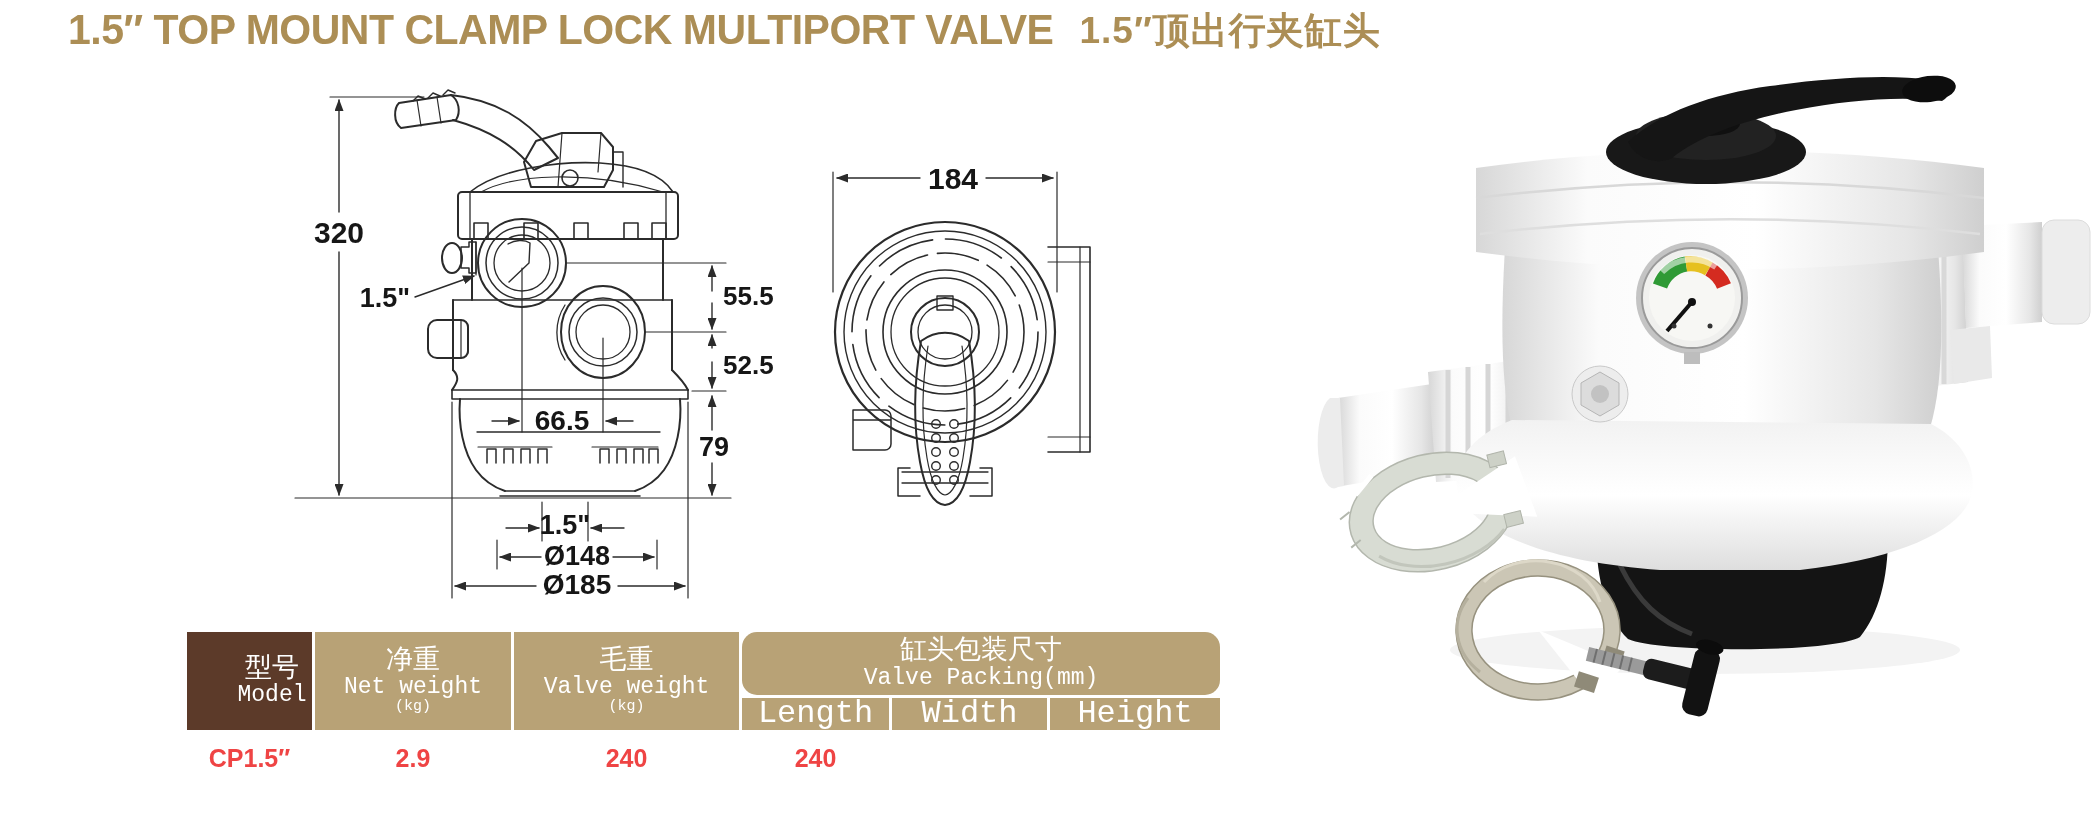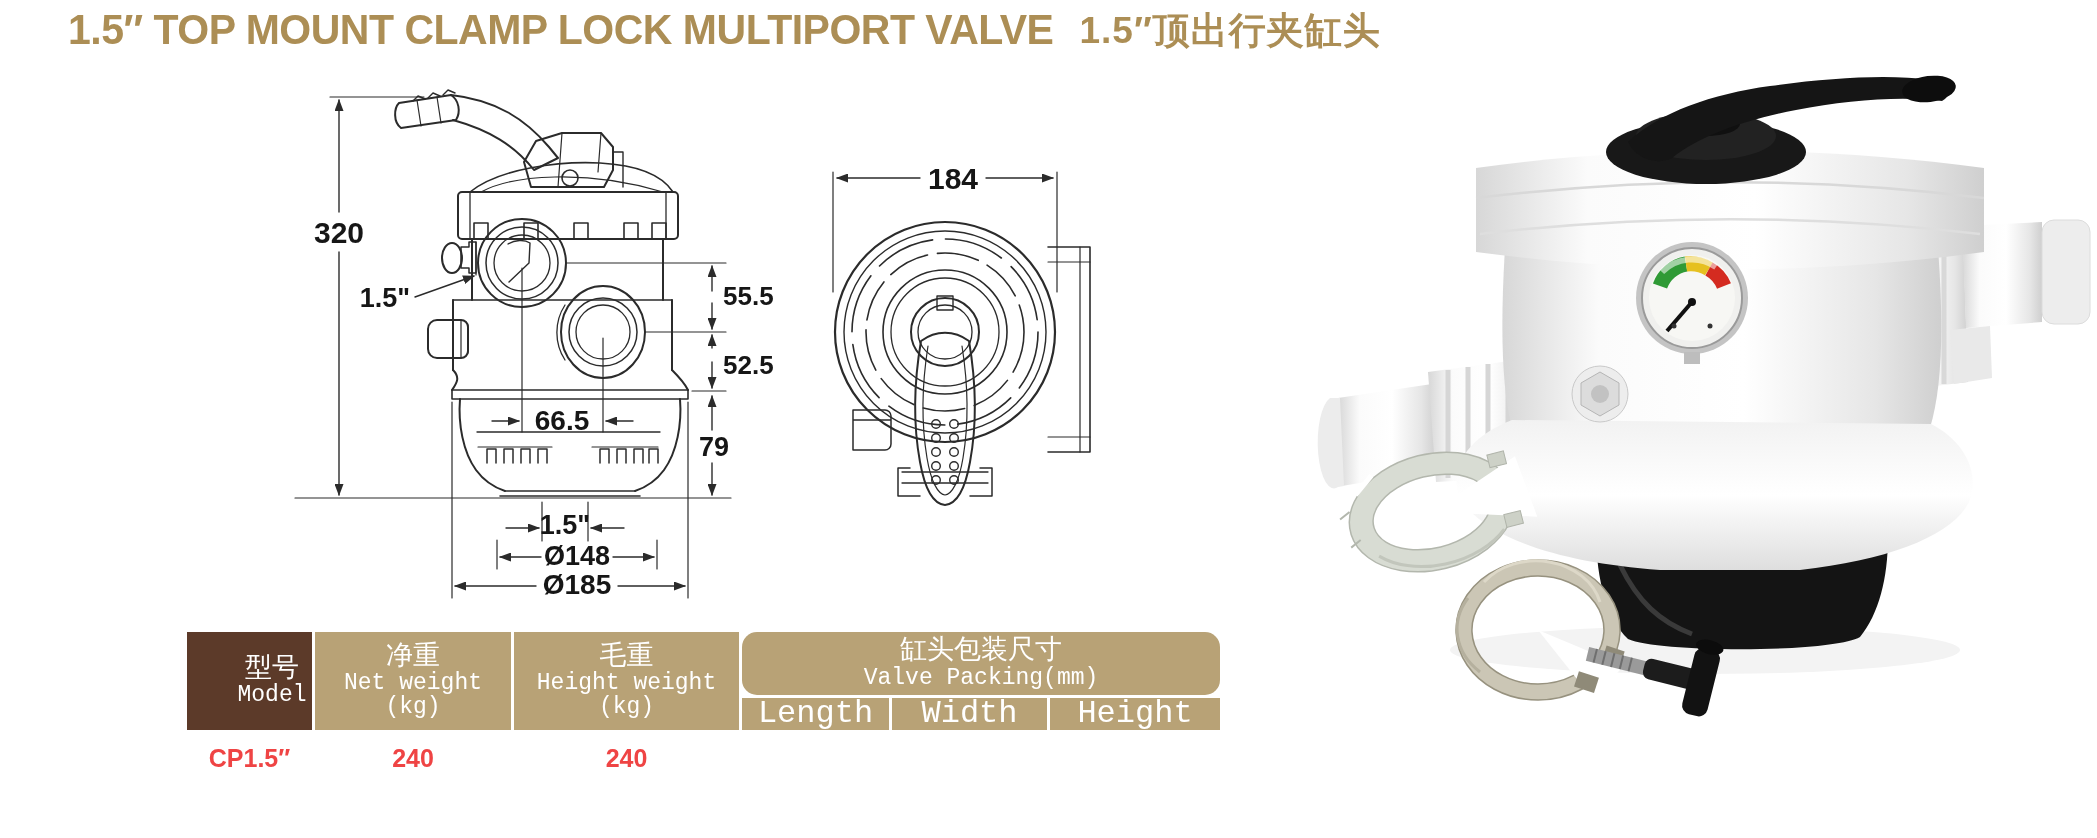--- a/index.html
+++ b/index.html
@@ -18,21 +18,21 @@
       grid-template-columns:125px 196px 225px 147px 155px 170px;
       grid-template-rows:63px 32px 50px;gap:3px;background:#fff;}
   .spec-table .cell{display:flex;flex-direction:column;align-items:center;justify-content:center;
       text-align:center;color:#fff;line-height:1.05;
       font-family:"Liberation Mono","DejaVu Sans Mono",monospace;}
   .cell.dark{background:#5C3A29;grid-row:1/3;padding-left:45px;}
   .cell.tan{background:#B8A276;}
   .cell.span2{grid-row:1/3;}
   .cell .zh{font-size:27px;}
   .cell .en{font-size:23px;}
-  .cell .unit{font-size:23px;}
+  .cell .unit{font-size:15px;}
   .cell.sub{font-size:32px;}
   .cell.data{background:#fff;color:#ef4444;font-family:"Liberation Sans",sans-serif;
       font-weight:bold;font-size:25px;}
 </style>
 </head>
 <body>
 
 <div class="page">
 
   <h1 class="title" style="margin:0;">
@@ -292,29 +292,30 @@
       <span class="zh">型号</span>
       <span class="en">Model</span>
     </div>
     <div class="cell tan span2">
       <span class="zh">净重</span>
       <span class="en">Net weight</span>
       <span class="unit">(kg)</span>
     </div>
     <div class="cell tan span2">
       <span class="zh">毛重</span>
-      <span class="en">Height weight</span>
+      <span class="en">Valve weight</span>
       <span class="unit">(kg)</span>
     </div>
     <div class="cell tan" style="grid-column:4/7;border-radius:15px;">
       <span class="zh">缸头包装尺寸</span>
       <span class="en">Valve Packing(mm)</span>
     </div>
     <div class="cell tan sub">Length</div>
     <div class="cell tan sub">Width</div>
     <div class="cell tan sub">Height</div>
 
     <div class="cell data">CP1.5″</div>
+    <div class="cell data">2.9</div>
     <div class="cell data">240</div>
     <div class="cell data">240</div>
   </div>
 
 </div>
 
 </body></html>

